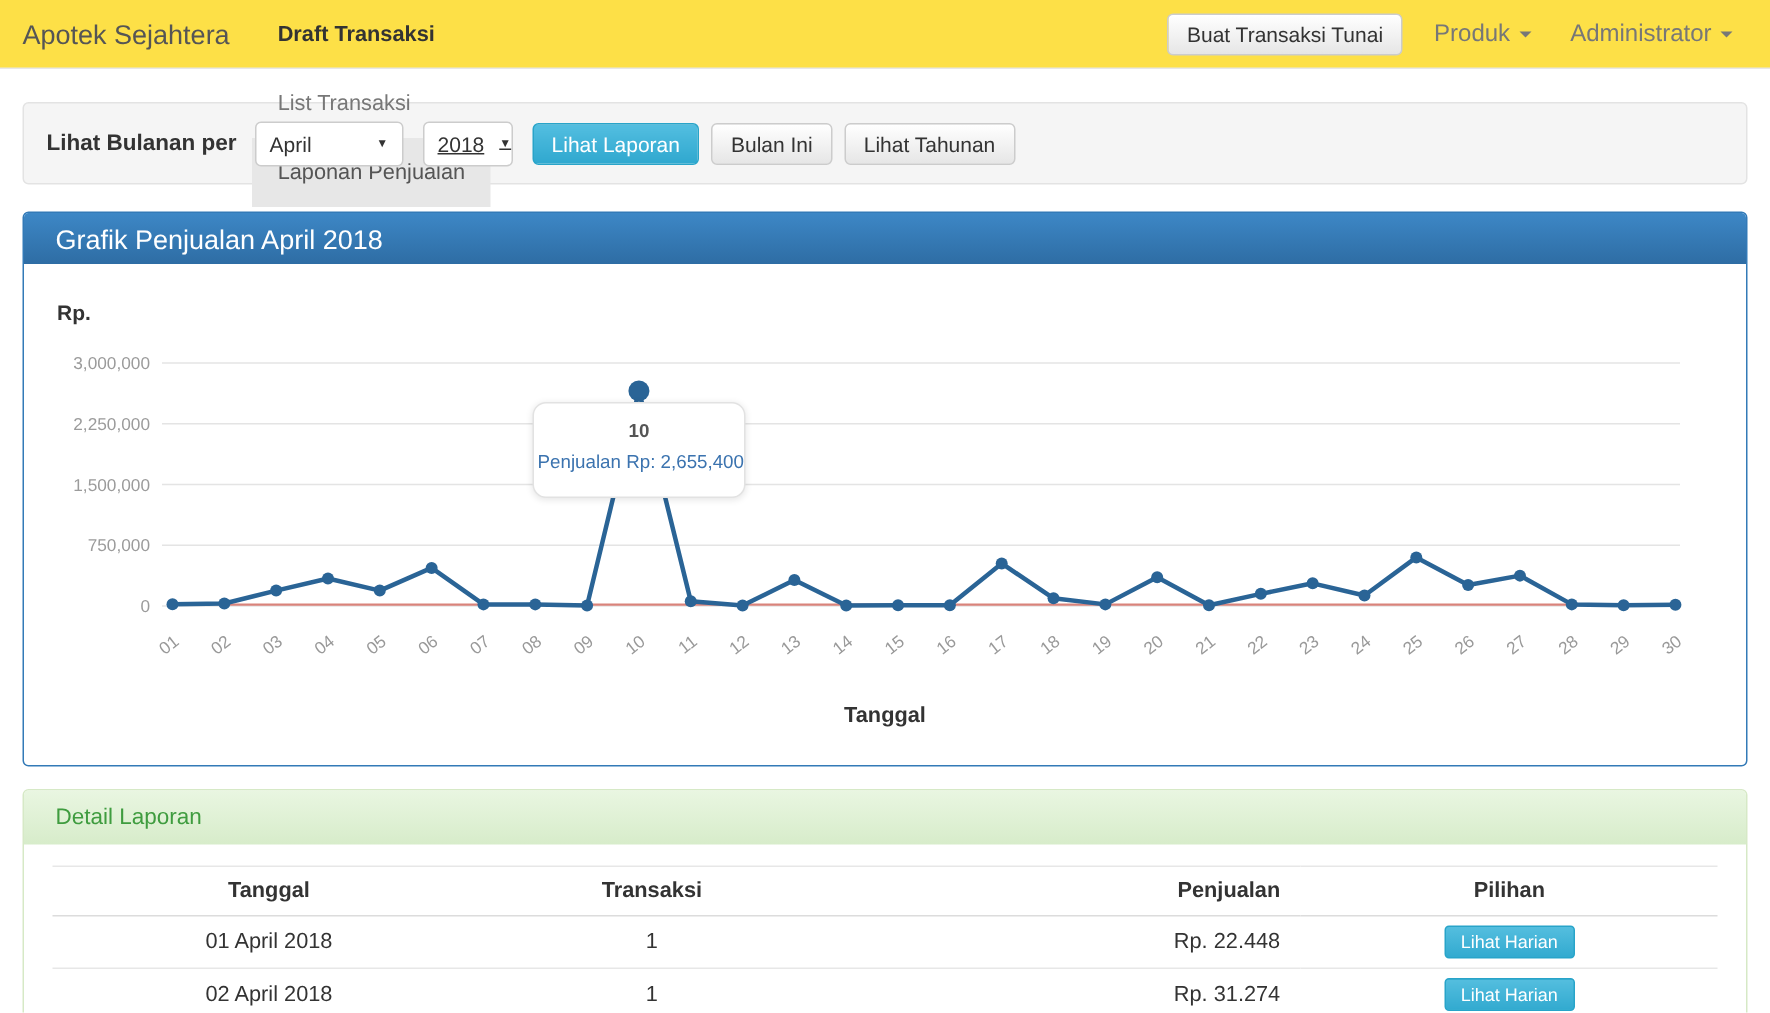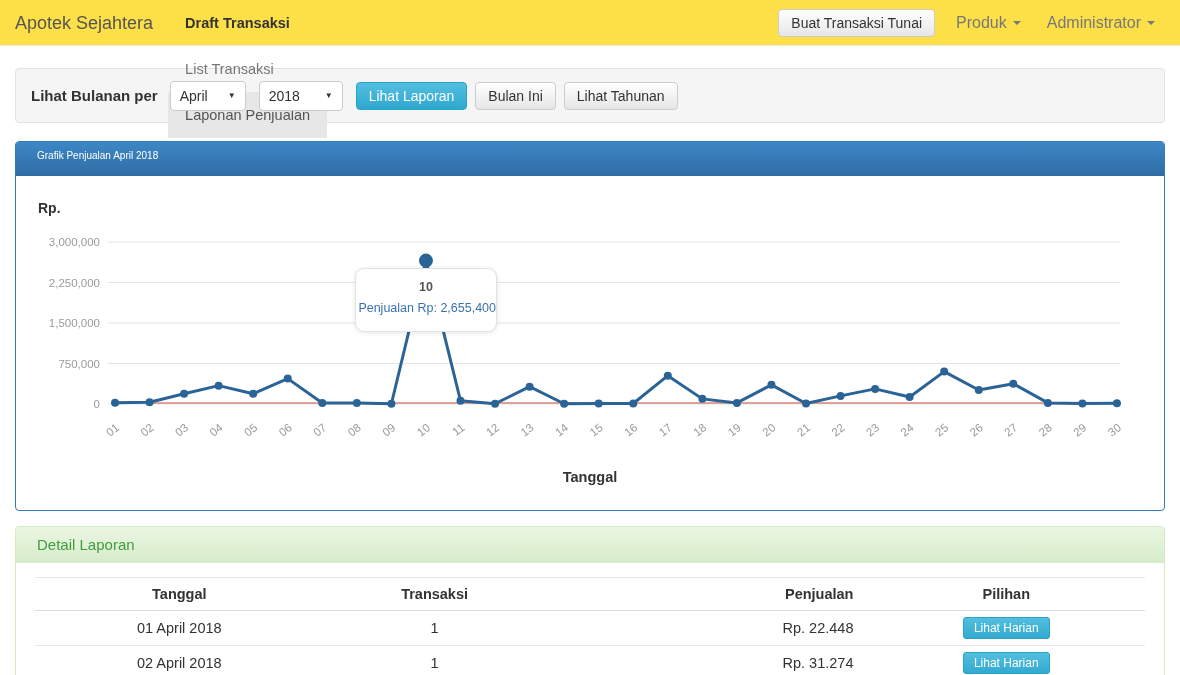--- a/index.html
+++ b/index.html
@@ -24,30 +24,30 @@
     border-left:4px solid transparent; border-right:4px solid transparent; border-top:4px solid #777; }
 
   
   .well { margin:22px 15px 18px; background:#f5f5f5; border:1px solid #e3e3e3;
     border-radius:4px; padding:12px 15px; display:flex; align-items:center; height:55px; }
   .well-label { font-weight:bold; font-size:15px; color:#333; margin-right:12px; white-space:nowrap; }
   .select { background:#fff; border:1px solid #ccc; border-radius:4px; height:30px;
     display:flex; align-items:center; justify-content:space-between; padding:0 9px;
     font-size:14px; color:#333; cursor:pointer; margin-right:13px; }
   .select .arrow { font-size:8px; color:#333; margin-left:10px; }
-  .sel-month { width:76px;text-align:center; }
-  .sel-year { width:84px; }
+  .sel-month { width:99px;text-align:center; }
+  .sel-year { width:60px;text-decoration:underline; }
   .btn-info { background:linear-gradient(#53bee0,#2fa8cf); border-color:#28a4c9; color:#fff; }
   .well .btn { margin-right:8px; }
 
   
   .panel { margin:0 15px; border-radius:4px; background:#fff; }
   .panel-primary { border:1px solid #337ab7; }
   .panel-primary > .panel-heading { background:linear-gradient(#3d87c6,#2e6da4);
-    color:#fff; font-size:10px; padding:8px 21px; border-radius:3px 3px 0 0; height:34px; }
+    color:#fff; font-size:18px; padding:8px 21px; border-radius:3px 3px 0 0; height:34px; }
   .panel-success { border:1px solid #d6e9c6; margin-top:15px; }
   .panel-success > .panel-heading { background:linear-gradient(#e9f6e1,#d7ecca);
     color:#3f9c3f; font-size:15px; padding:9px 21px; border-radius:3px 3px 0 0; height:36px; }
 
   
   .chart-body { position:relative; height:334px; }
   .rp-label { position:absolute; left:22px; top:24px; font-weight:bold; font-size:14px; color:#333; }
   .chart-svg { position:absolute; left:0; top:40px; }
   .chart-svg text.ylab { font-size:11.5px; fill:#9b9b9b; }
   .chart-svg text.xlab { font-size:11.5px; fill:#999; }

